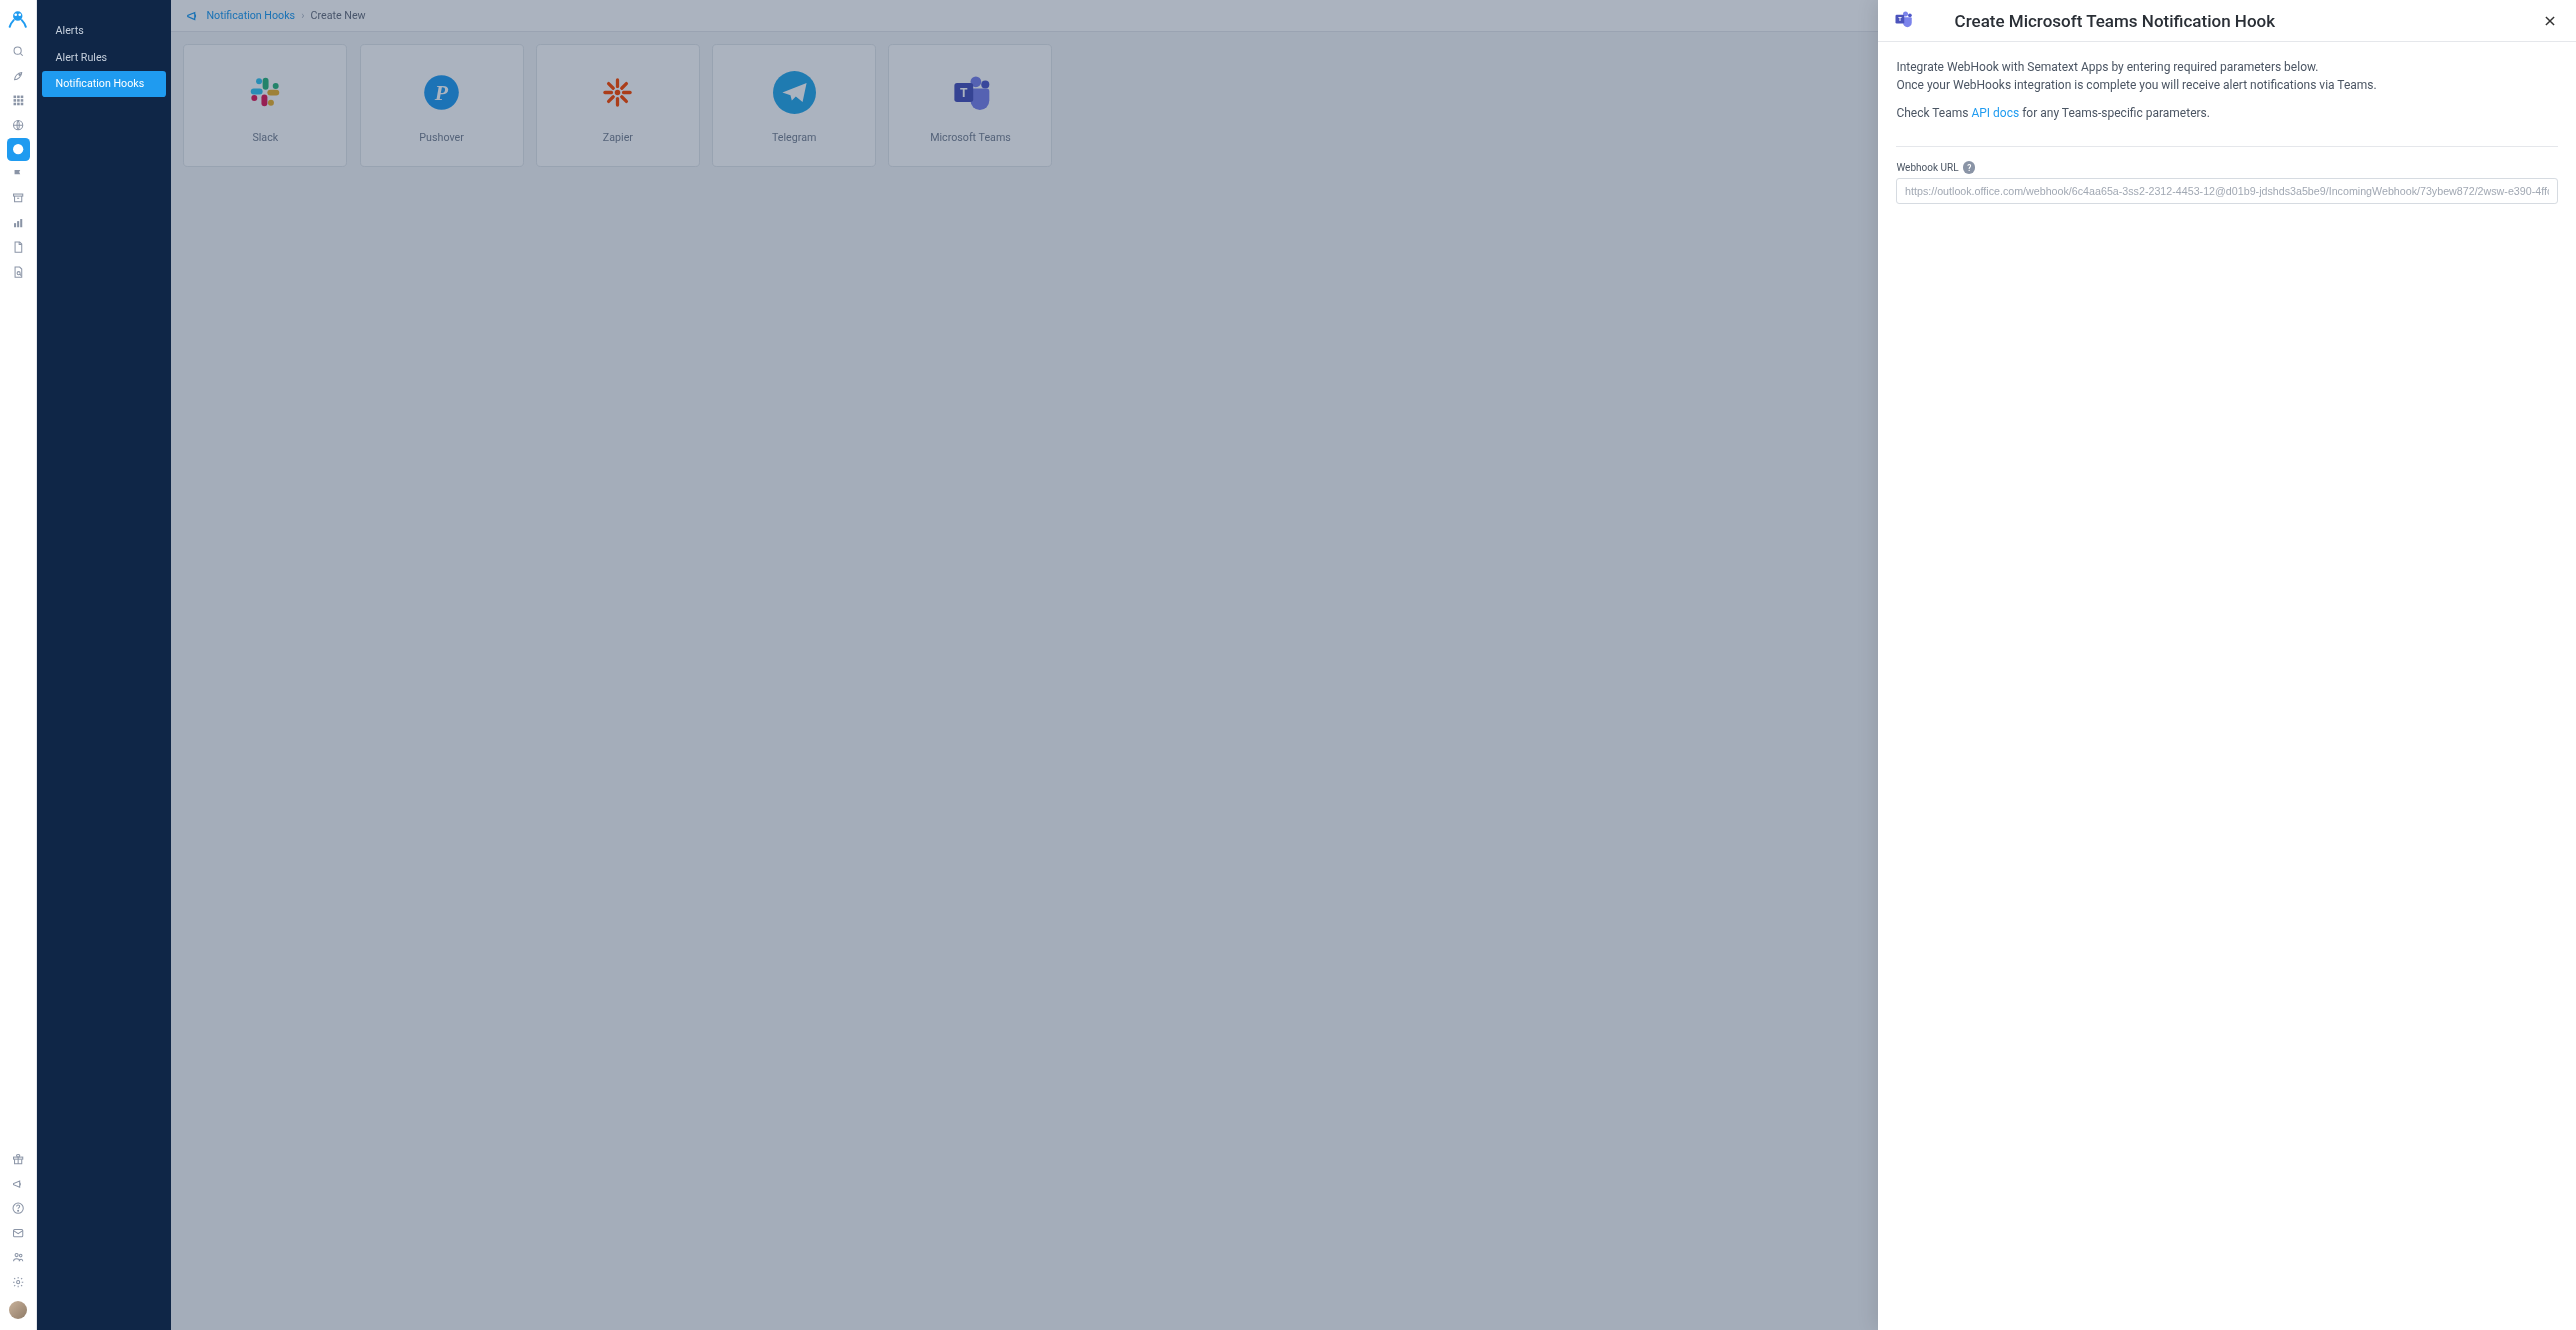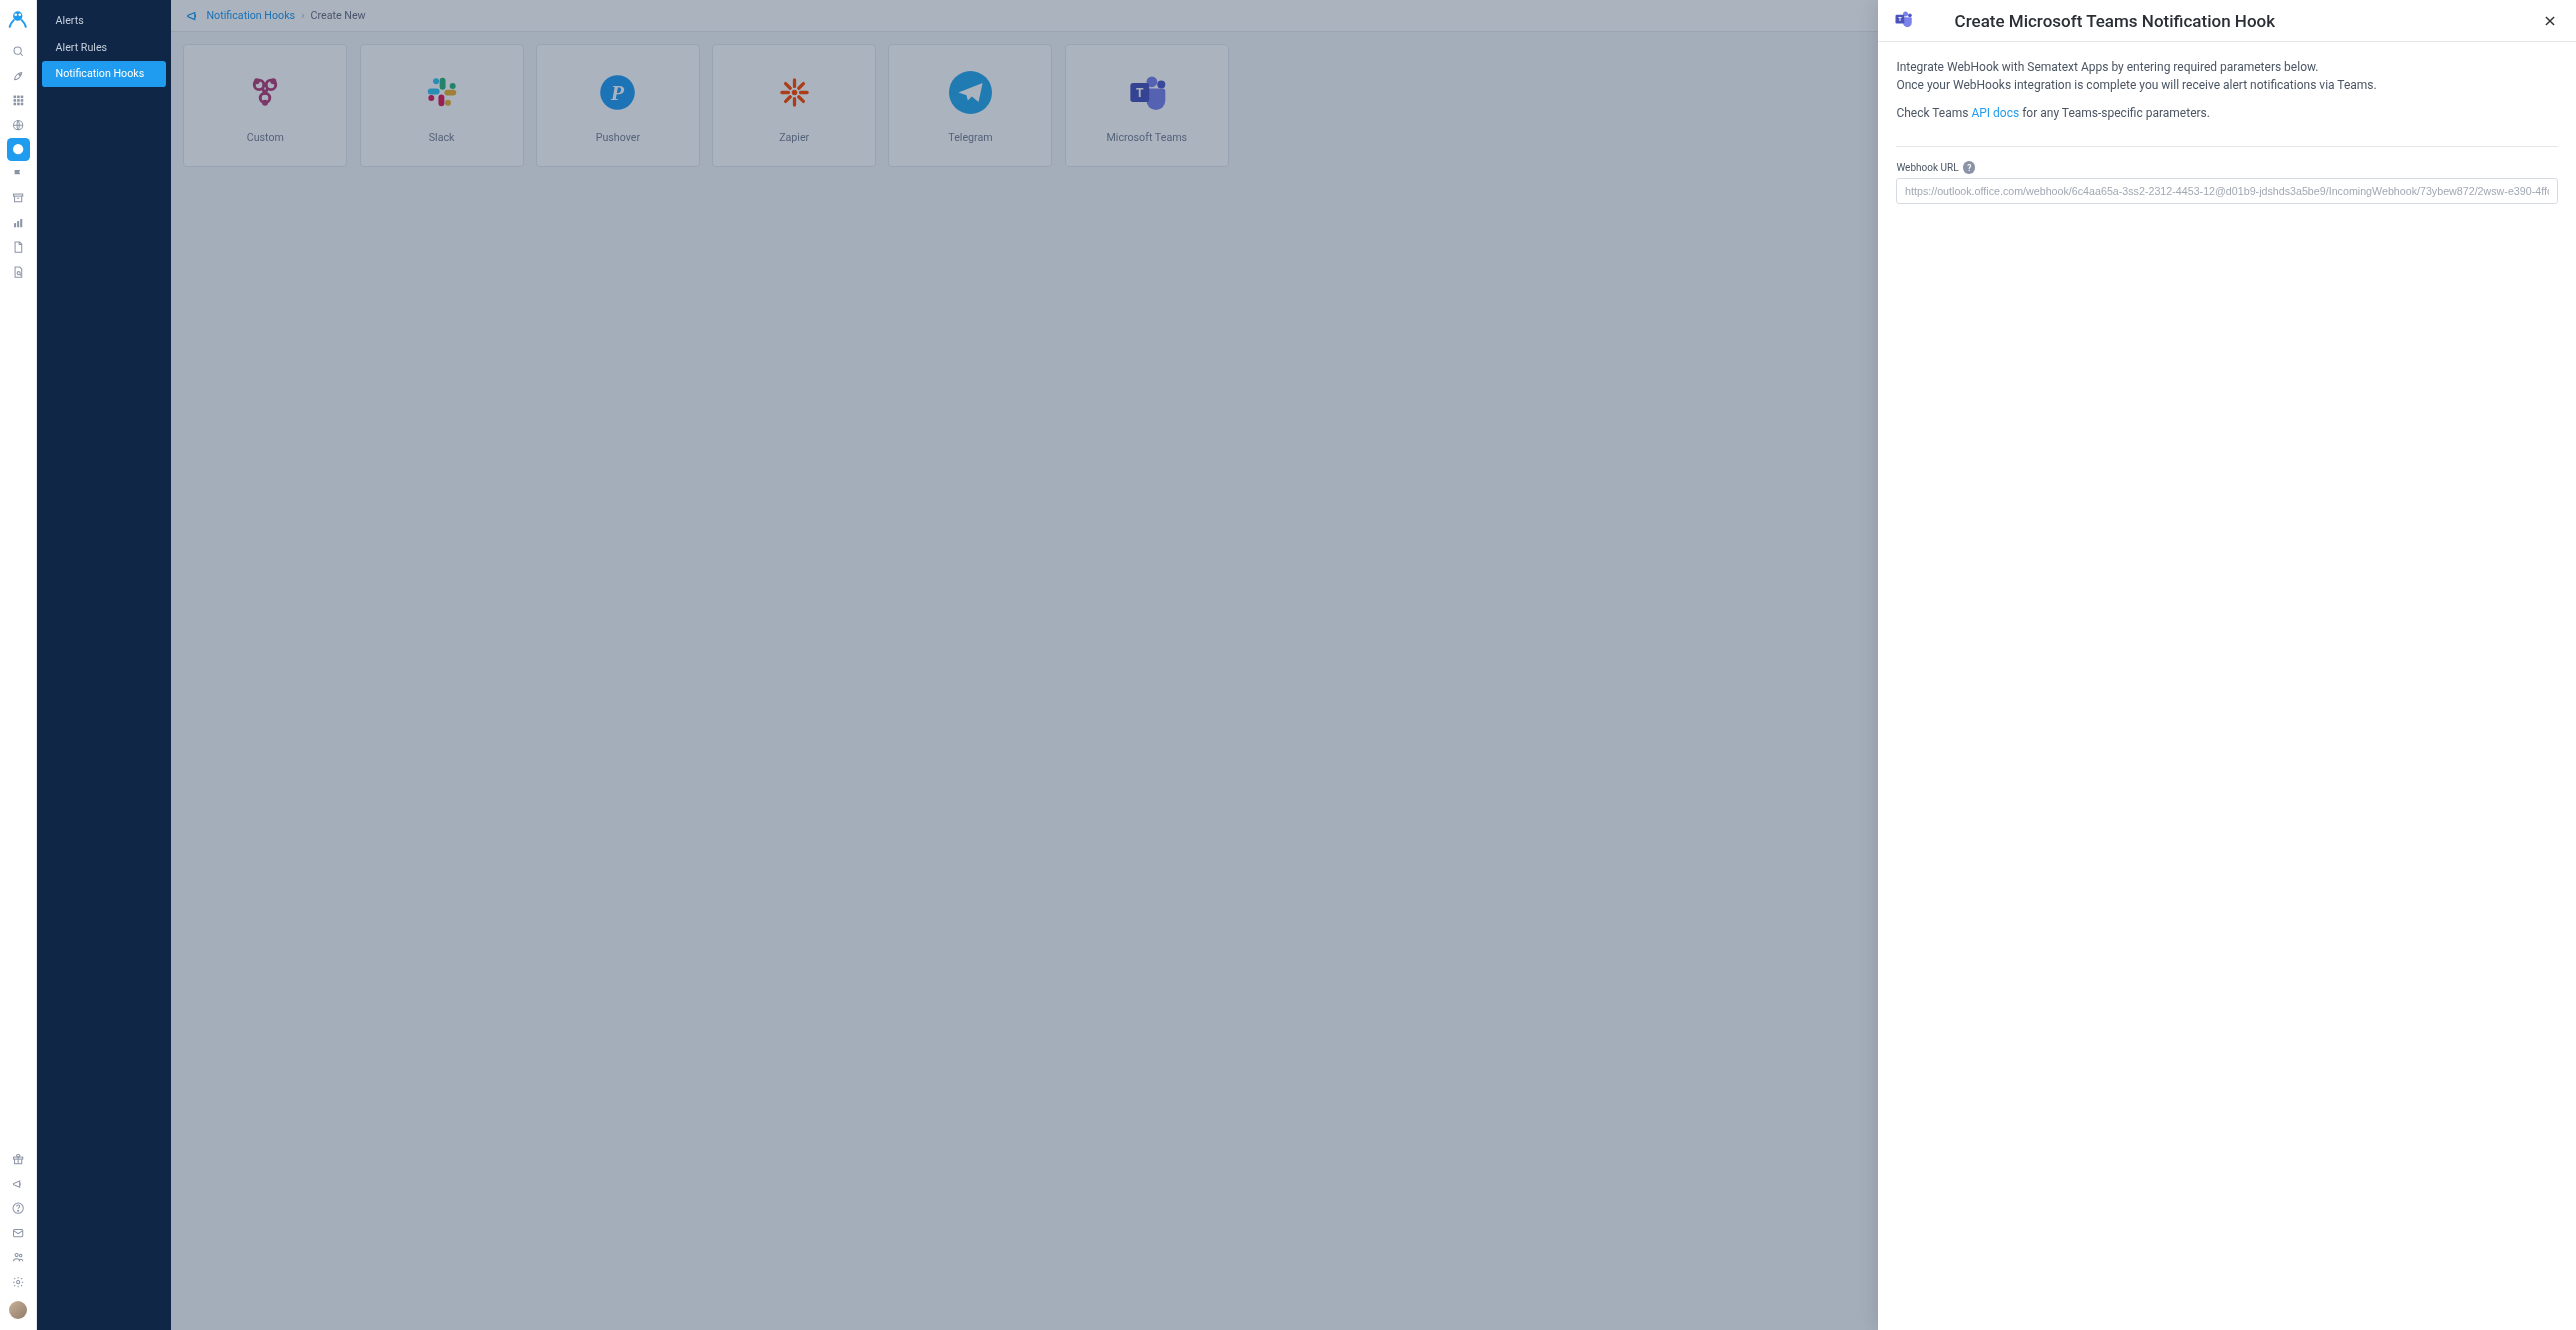--- a/index.html
+++ b/index.html
@@ -28,21 +28,21 @@
   }
   .rail-btn.active { background: #1f9bf0; color: #fff; }
   .rail-btn svg { width: 12.3px; height: 12.3px; }
   .avatar { width: 18.4px; height: 18.4px; border-radius: 50%; background: linear-gradient(135deg,#c9b29b,#8e7a66); margin: 7.7px 0 10.7px; }
 
   
   .sidebar {
     width: 134px;
     background: #0f2647;
     color: #c6d0dd;
-    padding-top: 8px;
+    padding-top: 18px;
   }
   .side-item {
     padding: 6.1px 14px;
     font-size: 10.7px;
     cursor: pointer;
     border-radius: 3.1px;
     margin: 0 4.6px 1.5px 4.6px;
   }
   .side-item.selected { background: #1f9bf0; color: #fff; }
 
@@ -291,34 +291,20 @@
       <svg viewBox="0 0 24 24" width="14" height="14" fill="none" stroke="currentColor" stroke-width="2">
           <path d="M3 11v2l12 5V6L3 11zM15 9a4 4 0 010 6"></path>
         </svg>
     </span>
     <a href="#">Notification Hooks</a>
     <span class="sep">›</span>
     <span>Create New</span>
   </div>
 
   <div class="card-area">
-    <div class="hook-card">
-      <div class="icon-wrap">
-        <svg viewBox="0 0 64 64" width="38" height="38">
-            <circle cx="22" cy="20" r="8" fill="none" stroke="#b6417a" stroke-width="5"></circle>
-            <circle cx="42" cy="20" r="8" fill="none" stroke="#b6417a" stroke-width="5"></circle>
-            <circle cx="32" cy="42" r="8" fill="none" stroke="#b6417a" stroke-width="5"></circle>
-            <path d="M28 26 L32 36 M36 26 L32 36" stroke="#b6417a" stroke-width="5"></path>
-            <circle cx="18" cy="14" r="5" fill="#b6417a"></circle>
-            <circle cx="46" cy="14" r="5" fill="#b6417a"></circle>
-            <circle cx="32" cy="50" r="5" fill="#b6417a"></circle>
-          </svg>
-      </div>
-      <div class="card-label">Custom</div>
-    </div>
     <div class="hook-card">
       <div class="icon-wrap">
         <svg viewBox="0 0 64 64" width="38" height="38">
           <rect x="28" y="8" width="10" height="20" rx="5" fill="#2eb67d"></rect>
           <rect x="36" y="28" width="20" height="10" rx="5" fill="#ecb22e"></rect>
           <rect x="26" y="36" width="10" height="20" rx="5" fill="#e01e5a"></rect>
           <rect x="8" y="26" width="20" height="10" rx="5" fill="#36c5f0"></rect>
           <circle cx="22" cy="14" r="5" fill="#36c5f0"></circle>
           <circle cx="50" cy="22" r="5" fill="#2eb67d"></circle>
           <circle cx="42" cy="50" r="5" fill="#ecb22e"></circle>

